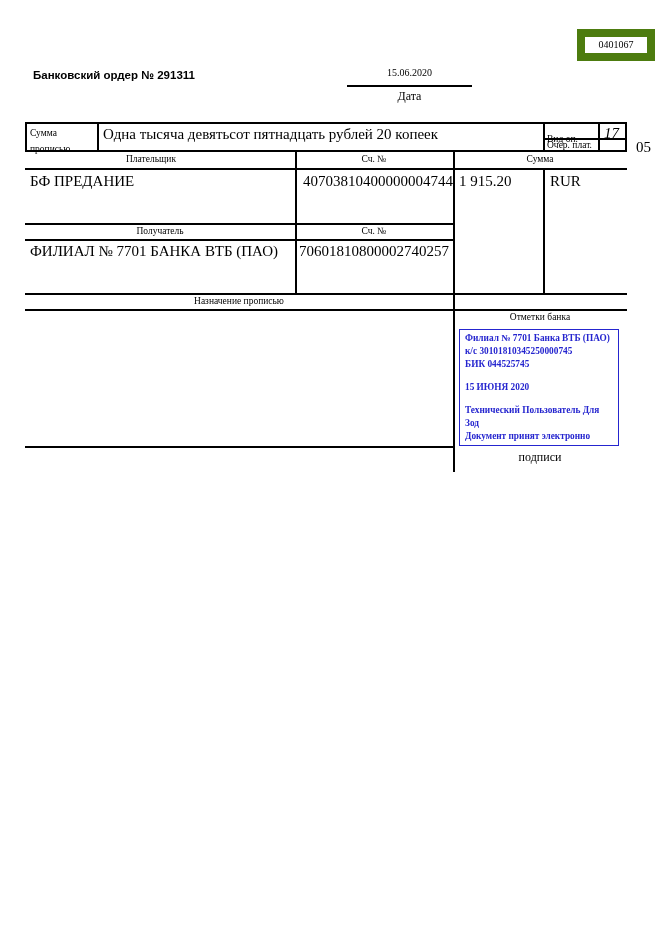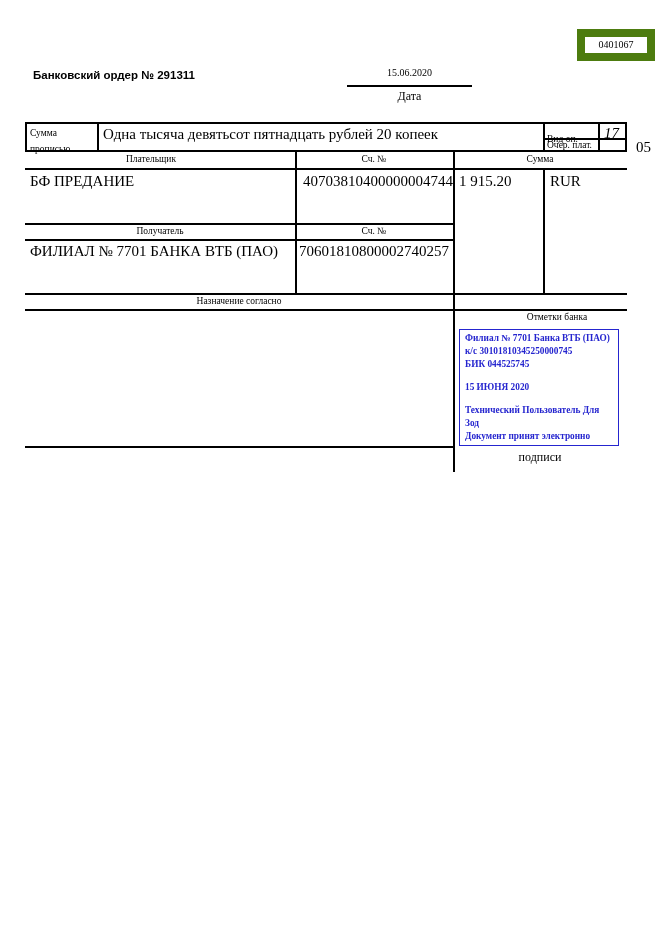--- a/index.html
+++ b/index.html
@@ -81,23 +81,23 @@
   <div class="abs t-main" style="left:30px;top:173px;">БФ ПРЕДАНИЕ</div>
   <div class="abs t-main" style="left:303px;top:173px;">40703810400000004744</div>
   <div class="abs t-main" style="left:459px;top:173px;">1 915.20</div>
   <div class="abs t-main" style="left:550px;top:173px;">RUR</div>
 
   <div class="abs ctr t-head" style="left:25px;top:226px;width:270px;">Получатель</div>
   <div class="abs ctr t-head" style="left:295px;top:226px;width:158px;">Сч. №</div>
   <div class="abs t-main" style="left:30px;top:243px;">ФИЛИАЛ № 7701 БАНКА ВТБ (ПАО)</div>
   <div class="abs ctr t-main" style="left:295px;top:243px;width:158px;">70601810800002740257</div>
 
-  <div class="abs ctr t-head" style="left:25px;top:296px;width:428px;">Назначение согласно</div>
+  <div class="abs ctr t-head" style="left:25px;top:296px;width:428px;">Назначение прописью</div>
 
-  <div class="abs ctr t-head" style="left:453px;top:312px;width:174px;padding-left:17px;">Отметки банка</div>
+  <div class="abs ctr t-head" style="left:453px;top:312px;width:174px;">Отметки банка</div>
 
   <div class="abs stamp" style="left:459px;top:329px;width:148px;">
     <div class="line">Филиал № 7701 Банка ВТБ (ПАО)</div>
     <div class="line">к/с 30101810345250000745</div>
     <div class="line">БИК 044525745</div>
     <div class="gap"></div>
     <div class="line">15 ИЮНЯ 2020</div>
     <div class="gap"></div>
     <div class="line">Технический Пользователь Для</div>
     <div class="line">Зод</div>

